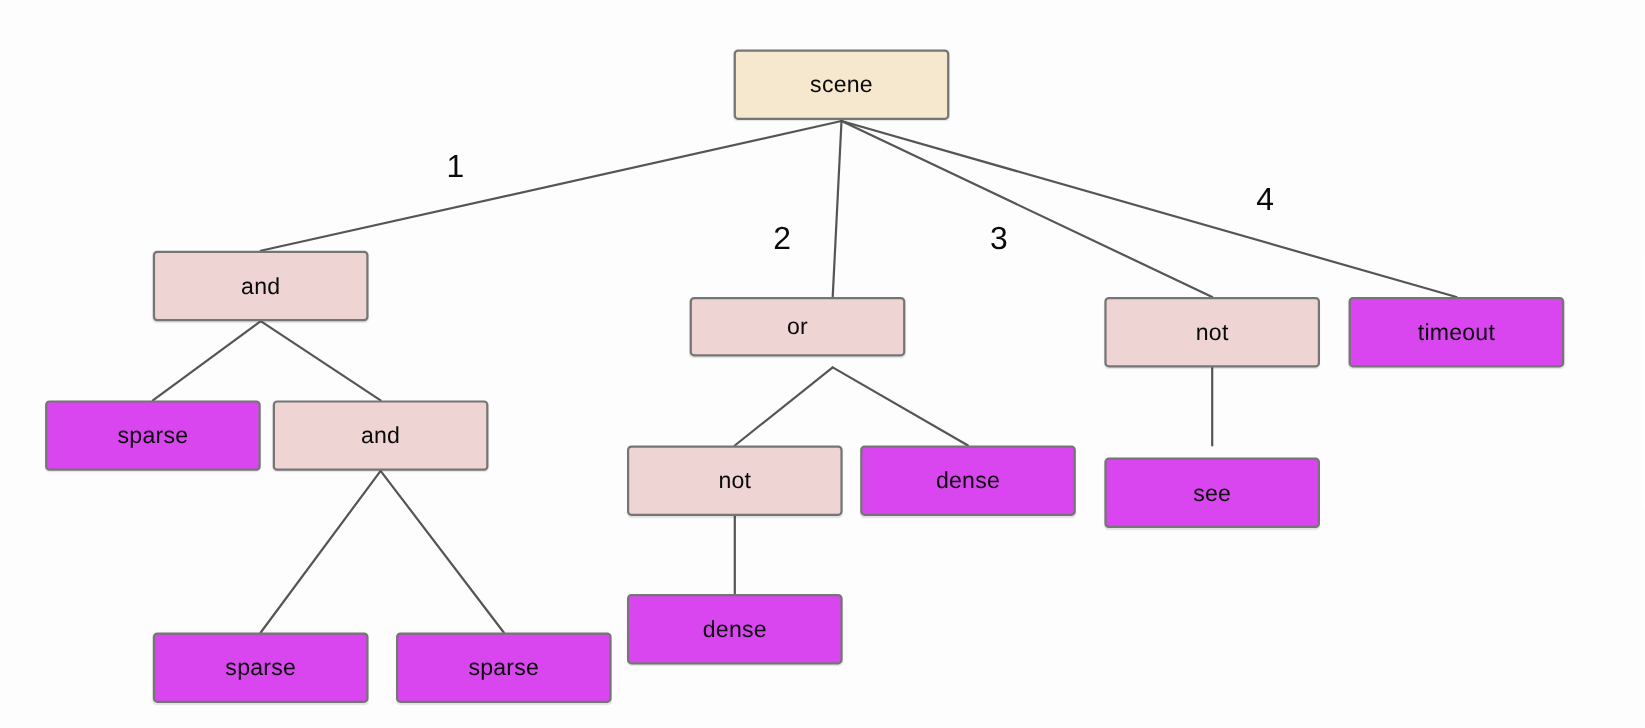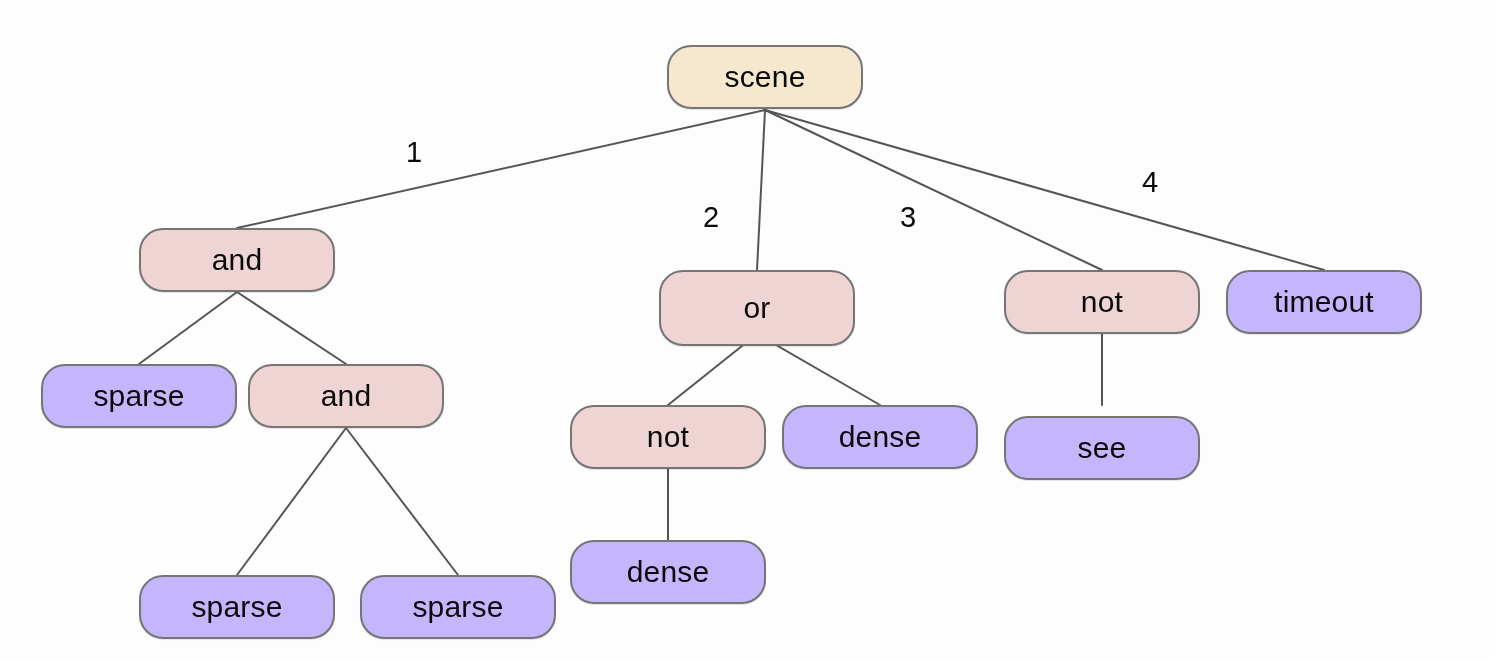--- a/index.html
+++ b/index.html
@@ -21,34 +21,34 @@
     position: absolute;
     left: 0;
     top: 0;
     width: 1495px;
     height: 662px;
   }
   .node {
     position: absolute;
     box-sizing: border-box;
     border: 2px solid #757575;
-    border-radius: 24px;
+    border-radius: 4px;
     display: flex;
     align-items: center;
     justify-content: center;
-    font-size: 30px;
+    font-size: 21px;
     line-height: 1;
     color: #0a0a0a;
     letter-spacing: 0.2px;
     white-space: nowrap;
     box-shadow: 0 1px 1px rgba(0,0,0,0.10);
   }
   .node.root  { background: #f6e7cf; }
   .node.op    { background: #eed5d4; }
-  .node.leaf  { background: #c4b5fd; }
+  .node.leaf  { background: #d946ef; }
 
   .edge-label {
     position: absolute;
     font-size: 29px;
     color: #0a0a0a;
     line-height: 1;
     white-space: nowrap;
   }
 </style>
 </head>
@@ -71,21 +71,21 @@
       <line x1="1102" y1="334" x2="1102" y2="405" stroke="#555555" stroke-width="2" stroke-linecap="round"></line>
     </svg>
 
   <div id="node-layer">
       <div class="node root" style="left: 667px; top: 45px; width: 196px; height: 64px;">
         <span>scene</span>
       </div>
       <div class="node op" style="left: 139px; top: 228px; width: 196px; height: 64px;">
         <span>and</span>
       </div>
-      <div class="node op" style="left: 659px; top: 270px; width: 196px; height: 76px;">
+      <div class="node op" style="left: 627px; top: 270px; width: 196px; height: 54px;">
         <span>or</span>
       </div>
       <div class="node op" style="left: 1004px; top: 270px; width: 196px; height: 64px;">
         <span>not</span>
       </div>
       <div class="node leaf" style="left: 1226px; top: 270px; width: 196px; height: 64px;">
         <span>timeout</span>
       </div>
       <div class="node leaf" style="left: 41px; top: 364px; width: 196px; height: 64px;">
         <span>sparse</span>

